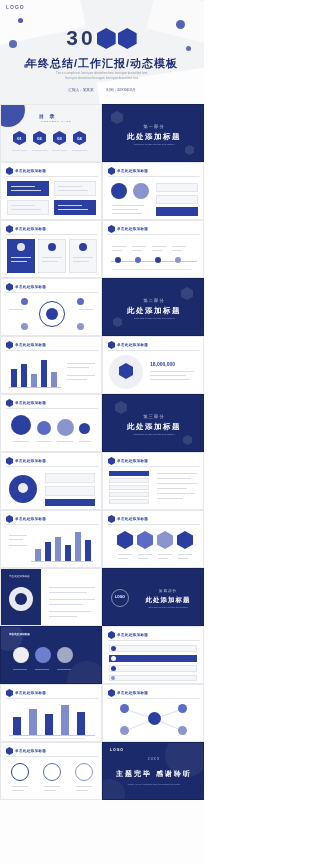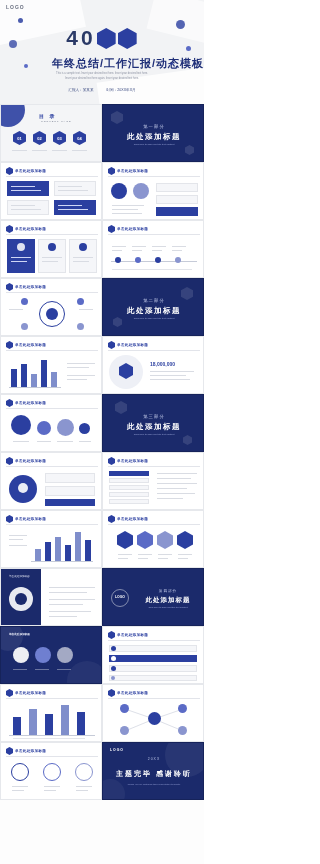--- a/index.html
+++ b/index.html
@@ -43,21 +43,21 @@
     display: inline-block;
     width: 19px; height: 21px;
     background: #2b3fa0;
     clip-path: polygon(50% 0%, 100% 25%, 100% 75%, 50% 100%, 0% 75%, 0% 25%);
     vertical-align: -4px;
     margin: 0 1px;
   }
   .cover-sub {
     position: absolute;
     top: 56px; left: 0; width: 204px;
-    text-align: right;
+    text-align: center;
     font-size: 11px;
     font-weight: bold;
     color: #1f2f78;
     letter-spacing: 1px;
   }
   .cover-en {
     position: absolute;
     top: 72px; left: 0; width: 204px;
     text-align: center;
     font-size: 2.6px;
@@ -226,21 +226,21 @@
     <div class="circ" style="top:18px;left:18px;width:5px;height:5px;background:#2b3fa0;opacity:.85;"></div>
     <div class="circ" style="top:40px;left:9px;width:8px;height:8px;background:#2b3fa0;opacity:.75;"></div>
     <div class="circ" style="top:64px;left:24px;width:4px;height:4px;background:#5b6bc6;"></div>
     <div class="circ" style="top:20px;left:176px;width:9px;height:9px;background:#2b3fa0;opacity:.8;"></div>
     <div class="circ" style="top:46px;left:186px;width:5px;height:5px;background:#5b6bc6;"></div>
     <div class="circ" style="top:62px;left:170px;width:3px;height:3px;background:#2b3fa0;"></div>
 
     <div class="logo">LOGO</div>
 
     <div class="hexrow">
-      <span class="cover-title-main">40</span><span class="cover-hex"></span><span class="cover-hex"></span>
+      <span class="cover-title-main">30</span><span class="cover-hex"></span><span class="cover-hex"></span>
     </div>
 
     <div class="cover-sub">年终总结/工作汇报/动态模板</div>
     <div class="cover-en">This is a sample text. Insert your desired text here. Insert your desired text here.</div>
     <div class="cover-en" style="top:77px;">Insert your desired text here again. Insert your desired text here.</div>
 
     <div class="cover-bottom">
       <span>汇报人：某某某</span>
       <span>时间：20XX年X月</span>
     </div>

